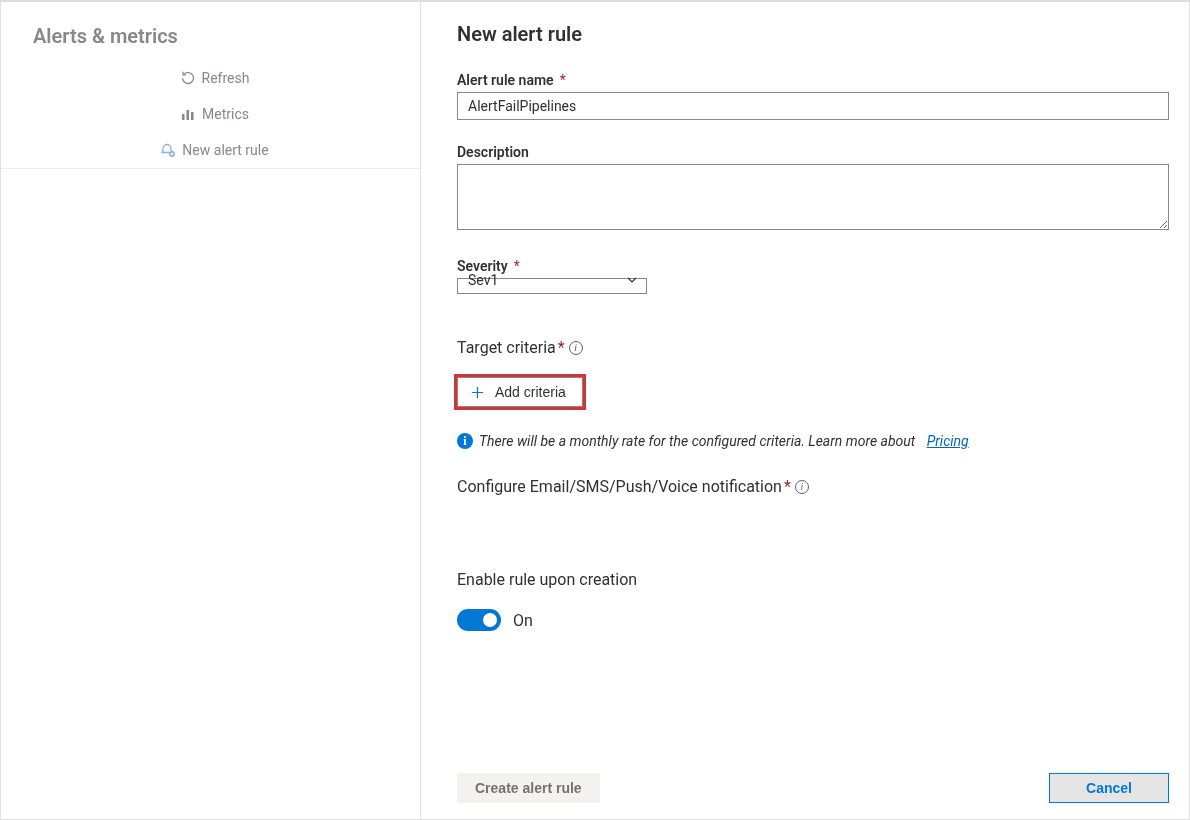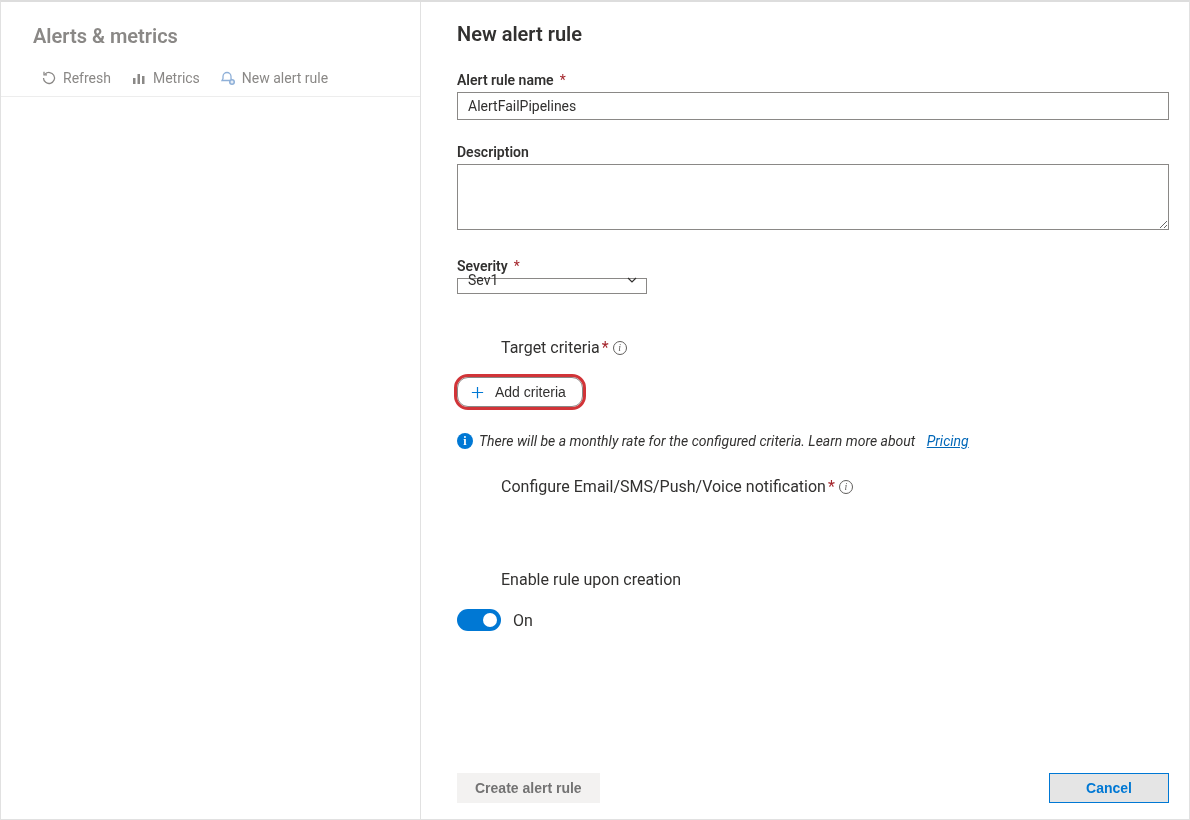--- a/index.html
+++ b/index.html
@@ -28,20 +28,21 @@
       padding: 6px 32px 14px;
     }
     .toolbar {
       display: flex;
       align-items: center;
       gap: 20px;
       padding: 8px 32px 10px 40px;
       border-bottom: 1px solid #ededed;
       color: #8a8886;
       font-size: 14px;
+      flex-direction: column;
     }
     .tb-item { display: inline-flex; align-items: center; gap: 6px; cursor: pointer; }
     .tb-icon { width: 16px; height: 16px; display: inline-flex; align-items: center; justify-content: center; }
     .tb-icon svg { width: 16px; height: 16px; }
 
     
     .right {
       flex: 1;
       display: flex;
       flex-direction: column;
@@ -114,35 +115,34 @@
     }
     .chev { width: 12px; height: 12px; }
 
     .section-heading {
       font-size: 16px;
       color: #323130;
       font-weight: 400;
       display: flex;
       align-items: center;
       margin-bottom: 20px;
-      margin-left: 44px;
     }
 
     .btn-outline {
       display: inline-flex;
       align-items: center;
       gap: 10px;
       border: 1px solid #8a8886;
       padding: 6px 16px 6px 12px;
       font-size: 14px;
       background: #fff;
       cursor: pointer;
       color: #323130;
     }
-    .btn-outline.highlighted { outline: 3px solid #d13438; outline-offset: 0; border-radius: 11px; }
+    .btn-outline.highlighted { outline: 3px solid #d13438; outline-offset: 0; }
     .btn-outline.noborder { border-color: #fff; }
     .plus { width: 15px; height: 15px; }
 
     .info-line {
       display: flex;
       align-items: center;
       gap: 4px;
       font-size: 14px;
       font-style: italic;
       color: #323130;

